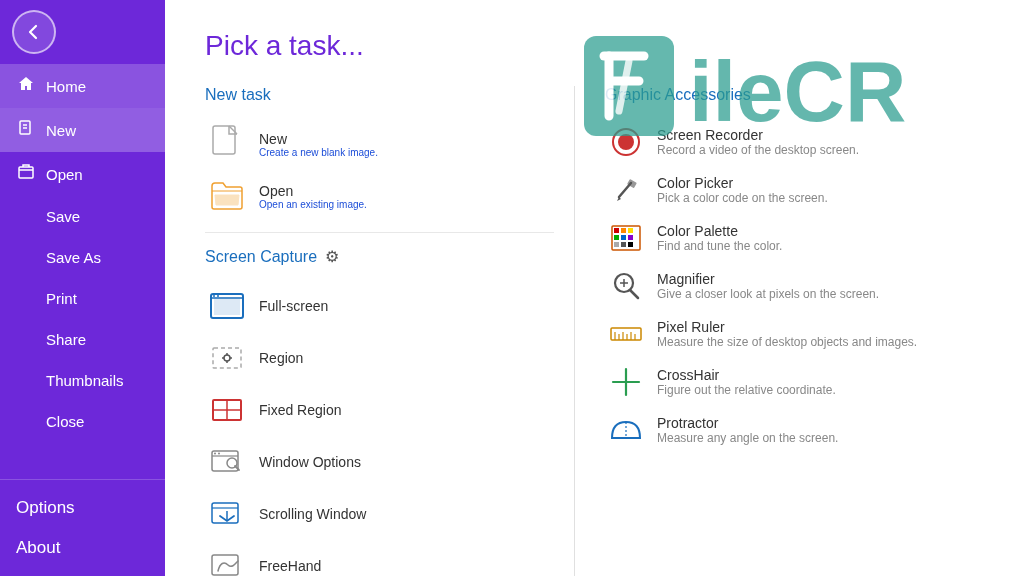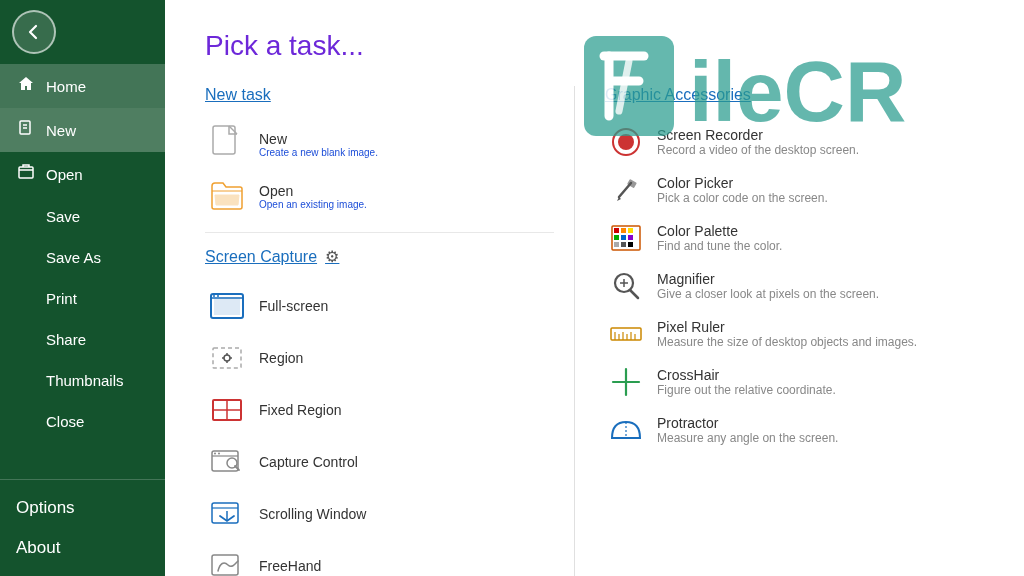--- a/index.html
+++ b/index.html
@@ -2,21 +2,21 @@
 <html><head>
   <meta charset="utf-8">
   <style>
     * { margin: 0; padding: 0; box-sizing: border-box; }
     body { font-family: 'Segoe UI', Arial, sans-serif; width: 1024px; height: 576px; overflow: hidden; display: flex; background: #f0f0f0; }
 
     
     #sidebar {
       width: 165px;
       min-width: 165px;
-      background: #14532d;
+      background: #6d28d9;
       display: flex;
       flex-direction: column;
       height: 576px;
     }
     #back-button {
       width: 44px;
       height: 44px;
       border-radius: 50%;
       background: rgba(255,255,255,0.15);
       border: 2px solid rgba(255,255,255,0.6);
@@ -94,21 +94,20 @@
     }
 
     .section-title {
       font-size: 16px;
       color: #1a6ebd;
       font-weight: 500;
       margin-bottom: 14px;
       display: flex;
       align-items: flex-end;
       gap: 8px;
-      text-decoration: underline;
     }
     .section-title .gear-icon {
       font-size: 16px;
       color: #555;
       cursor: pointer;
     }
 
     
     .task-item {
       display: flex;
@@ -354,21 +353,21 @@
           <svg width="34" height="26" viewBox="0 0 34 26" fill="none">
             <rect x="2" y="2" width="26" height="20" rx="2" stroke="#888" stroke-width="1.5"></rect>
             <line x1="2" y1="7" x2="28" y2="7" stroke="#888" stroke-width="1.2"></line>
             <circle cx="5" cy="4.5" r="1" fill="#888"></circle>
             <circle cx="9" cy="4.5" r="1" fill="#888"></circle>
             <circle cx="22" cy="14" r="5" stroke="#888" stroke-width="1.5"></circle>
             <line x1="25" y1="17" x2="29" y2="21" stroke="#888" stroke-width="1.8" stroke-linecap="round"></line>
           </svg>
         </div>
         <div class="task-info">
-          <div class="task-name">Capture Control</div>
+          <div class="task-name">Window Options</div>
         </div>
       </div>
 
       <div class="task-item">
         <div class="task-icon">
           <svg width="34" height="26" viewBox="0 0 34 26" fill="none">
             <rect x="2" y="2" width="26" height="20" rx="2" stroke="#1a6ebd" stroke-width="1.5"></rect>
             <line x1="2" y1="7" x2="28" y2="7" stroke="#1a6ebd" stroke-width="1.2"></line>
             <path d="M10 15 L17 20 L24 15" stroke="#1a6ebd" stroke-width="1.8" stroke-linecap="round" fill="none"></path>
             <line x1="17" y1="10" x2="17" y2="20" stroke="#1a6ebd" stroke-width="1.5"></line>

